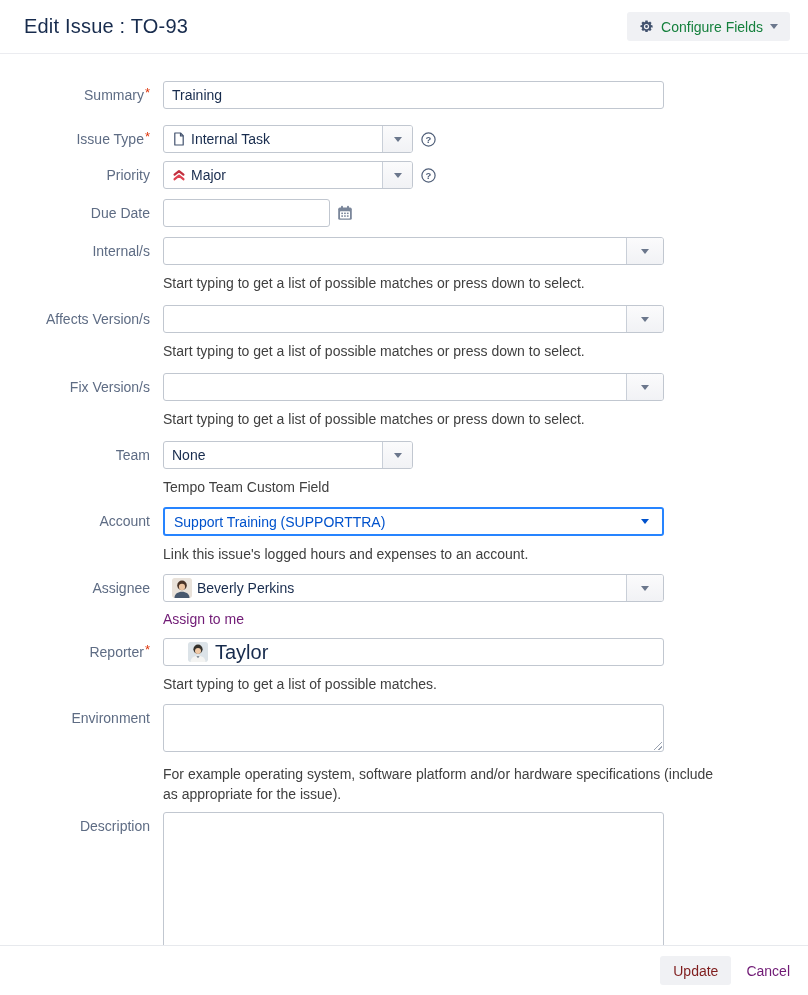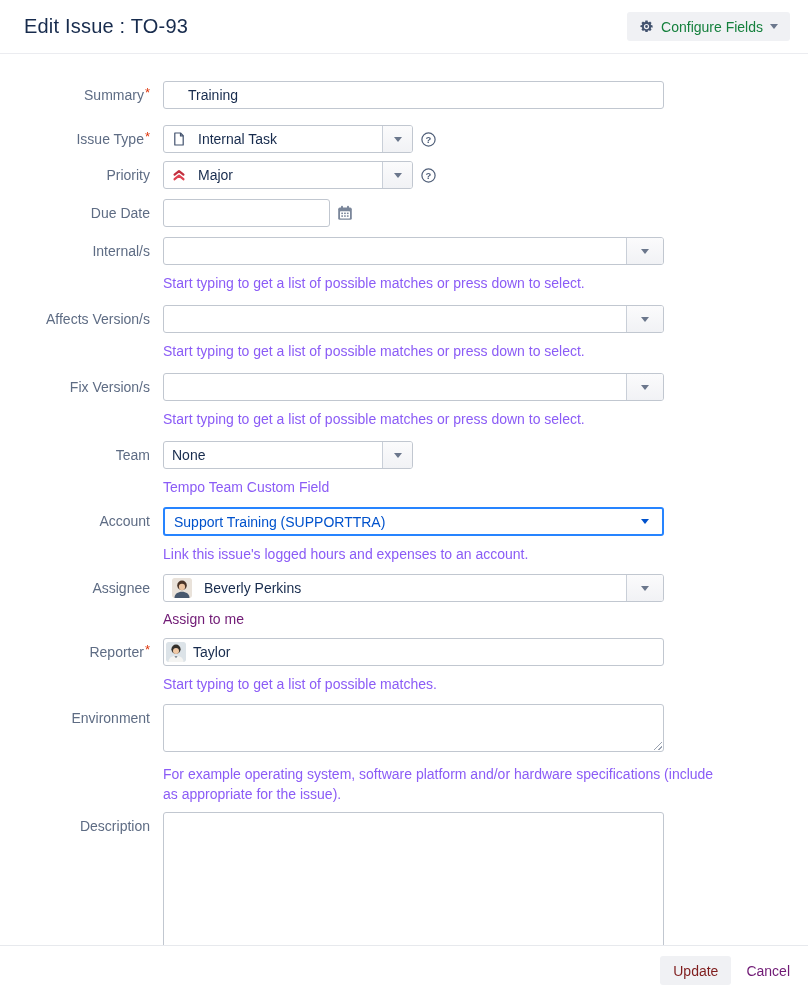--- a/index.html
+++ b/index.html
@@ -19,32 +19,32 @@
   .caret.blue { border-top-color:#0052CC; }
 
   
   .form { flex:1 1 auto; overflow:hidden; padding-top:27px; }
   .row { display:flex; margin-bottom:16px; }
   .row.tight { margin-bottom:10px; }
   .row.helped { margin-bottom:12px; }
   .lbl { width:150px; flex:0 0 150px; text-align:right; padding-top:6px; font-size:14px; color:#5E6C84; }
   .req { color:#DE350B; font-size:13px; position:relative; top:-3px; margin-left:1px; }
   .ctl { margin-left:13px; }
-  .help { margin-top:8px; font-size:14px; color:#8b5cf6; line-height:20px; max-width:560px; }
-
-  .tin { height:28px; width:501px; border:1px solid #C1C7D0; border-radius:3px; padding:0 33px 0 24px;
+  .help { margin-top:8px; font-size:14px; color:#404040; line-height:20px; max-width:560px; }
+
+  .tin { height:28px; width:501px; border:1px solid #C1C7D0; border-radius:3px; padding:0 33px 0 8px;
     font-size:14px; color:#172B4D; font-family:inherit; background:#fff; }
   .tin.plain { padding-right:8px; }
   .tin.date { width:167px; }
 
   .sel { display:flex; align-items:stretch; height:28px; border:1px solid #C1C7D0; border-radius:3px;
     background:#fff; cursor:pointer; }
   .sel.mid { width:250px; }
   .sel.wide { width:501px; }
-  .sel .val { flex:1; display:flex; align-items:center; gap:12px; padding:0 8px; font-size:14px;
+  .sel .val { flex:1; display:flex; align-items:center; gap:5px; padding:0 8px; font-size:14px;
     color:#172B4D; white-space:nowrap; overflow:hidden; }
   .sel .dd { width:30px; flex:0 0 30px; display:flex; align-items:center; justify-content:center;
     border-left:1px solid #C9CFD8; background:linear-gradient(#FBFBFC,#F1F2F5); border-radius:0 2px 2px 0; }
   .sel.wide .dd { width:37px; flex-basis:37px; }
   .sel.account { border:2px solid #2684FF; height:29px; }
   .sel.account .val { color:#0052CC; font-weight:400; padding-left:9px; }
   .sel.account .dd { border-left:none; background:#fff; width:34px; flex-basis:34px; }
   .after-icon { margin-left:8px; display:inline-flex; align-items:center; }
   .cal-icon { margin-left:7px; display:inline-flex; align-items:center; }
 
@@ -57,21 +57,21 @@
   .ta-wrap { position:relative; width:501px; }
   textarea { width:501px; border:1px solid #C1C7D0; border-radius:3px; font-family:inherit;
     font-size:14px; color:#172B4D; padding:6px 8px; resize:none; display:block; background:#fff; }
   .ta-env { height:48px; }
   .ta-desc { height:170px; }
   .grip { position:absolute; right:2px; bottom:2px; width:10px; height:10px;
     background:repeating-linear-gradient(-45deg, transparent 0 2px, #9AA2B0 2px 3px);
     clip-path:polygon(100% 0, 100% 100%, 0 100%); }
 
   .rep-box { display:flex; align-items:center; gap:7px; height:28px; width:501px;
-    border:1px solid #C1C7D0; border-radius:3px; padding:0 2px; background:#fff; font-size:14px; }
+    border:1px solid #C1C7D0; border-radius:3px; padding:0 24px; background:#fff; font-size:20px; }
 
   
   .ftr { height:50px; flex:0 0 50px; border-top:1px solid #E7E9ED; display:flex; align-items:center;
     justify-content:flex-end; gap:15px; padding:0 18px; background:#fff; }
   .btn-update { background:#F0F1F4; border:none; border-radius:3px; height:29px; padding:0 13px;
     font-size:14px; color:#7f1d1d; cursor:pointer; font-family:inherit; }
 </style>
 </head>
 <body>
 

